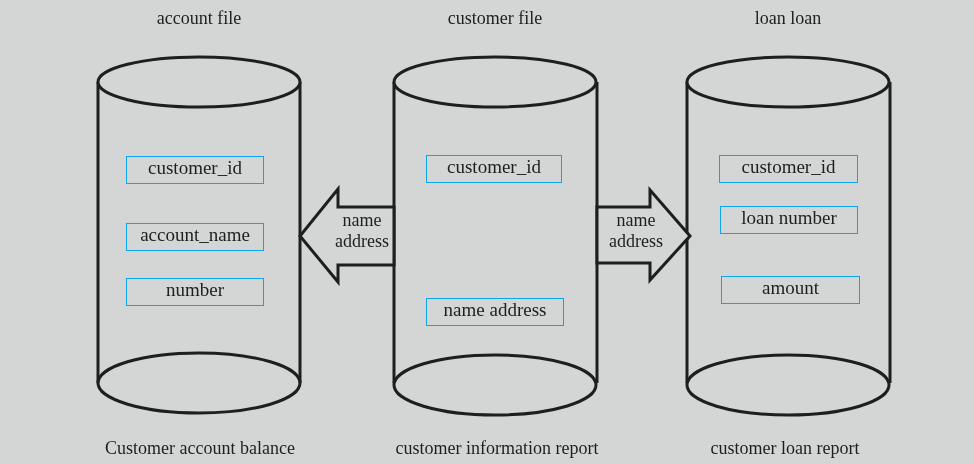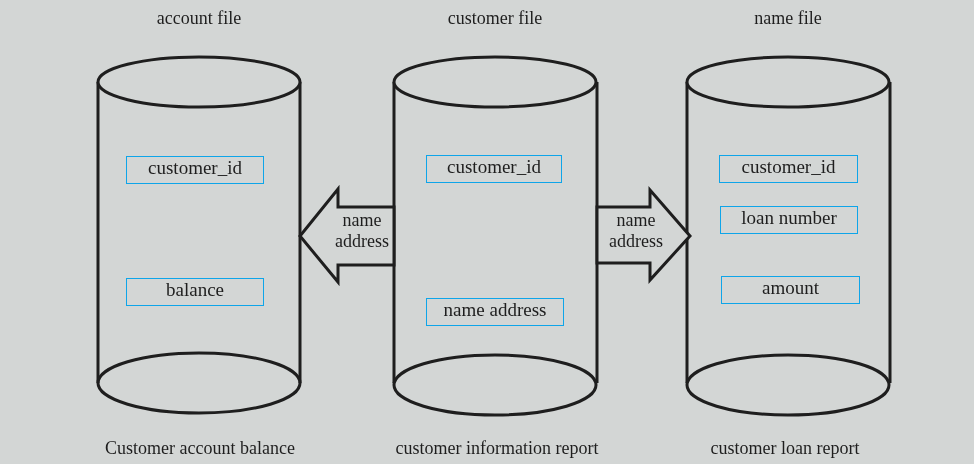--- a/index.html
+++ b/index.html
@@ -48,24 +48,25 @@
       </g>
 
       <polygon points="394,207 338,207 338,189 300,236 338,282 338,265 394,265" fill="#d3d6d5"></polygon>
 
       <polygon points="597,207 650,207 650,190 690,236 650,280 650,263 597,263" fill="#d3d6d5"></polygon>
     </g>
   </svg>
 
   <div class="lbl" style="left:99px; width:200px; top:8px;">account file</div>
   <div class="lbl" style="left:395px; width:200px; top:8px;">customer file</div>
-  <div class="lbl" style="left:688px; width:200px; top:8px;">name file</div>
+  <div class="lbl" style="left:688px; width:200px; top:8px;">loan loan</div>
 
   <div class="field" style="left:126px; top:156px; width:138px;">customer_id</div>
-  <div class="field" style="left:126px; top:278px; width:138px;">balance</div>
+  <div class="field" style="left:126px; top:223px; width:138px;">account_name</div>
+  <div class="field" style="left:126px; top:278px; width:138px;">number</div>
 
   <div class="field" style="left:426px; top:155px; width:136px;">customer_id</div>
   <div class="field" style="left:426px; top:266px; width:138px;margin-top:32px;">name address</div>
 
   <div class="field" style="left:719px; top:155px; width:139px;">customer_id</div>
   <div class="field" style="left:720px; top:206px; width:138px;">loan number</div>
   <div class="field" style="left:721px; top:276px; width:139px;">amount</div>
 
   <div class="arrowtxt" style="left:322px; top:210px; width:80px;">
     <div>name</div>

